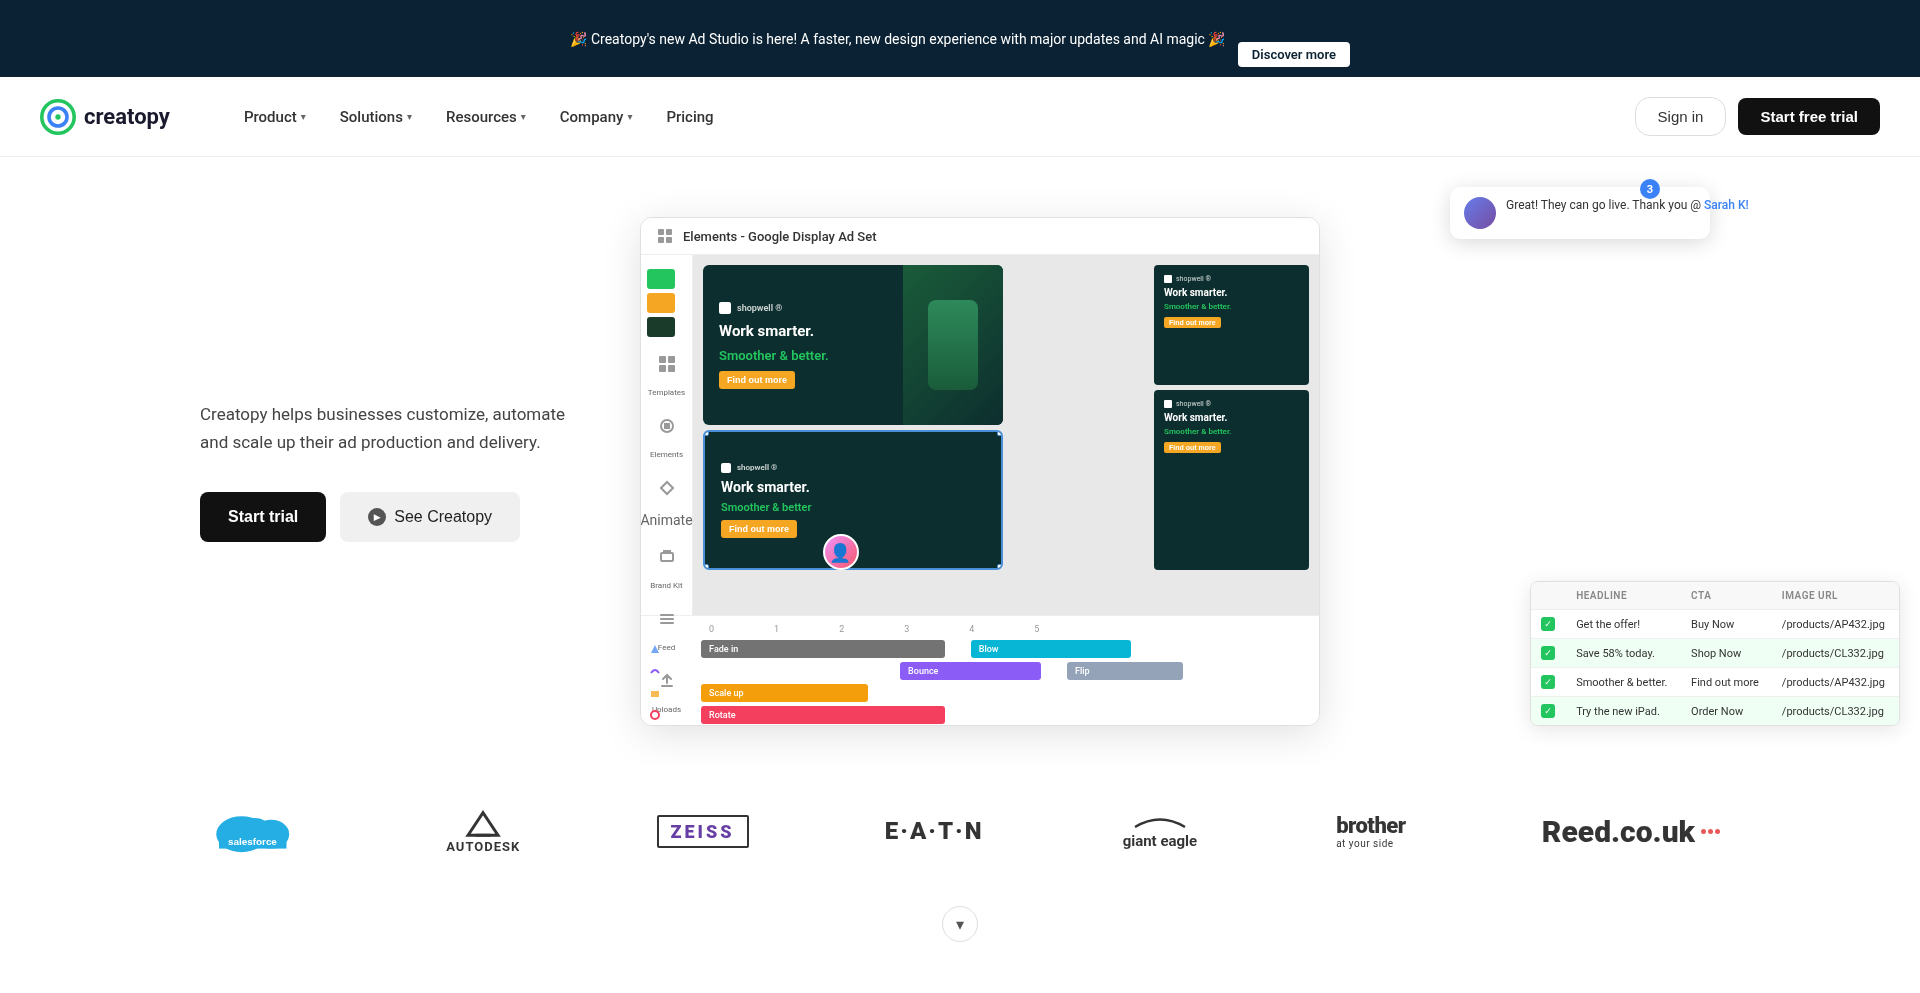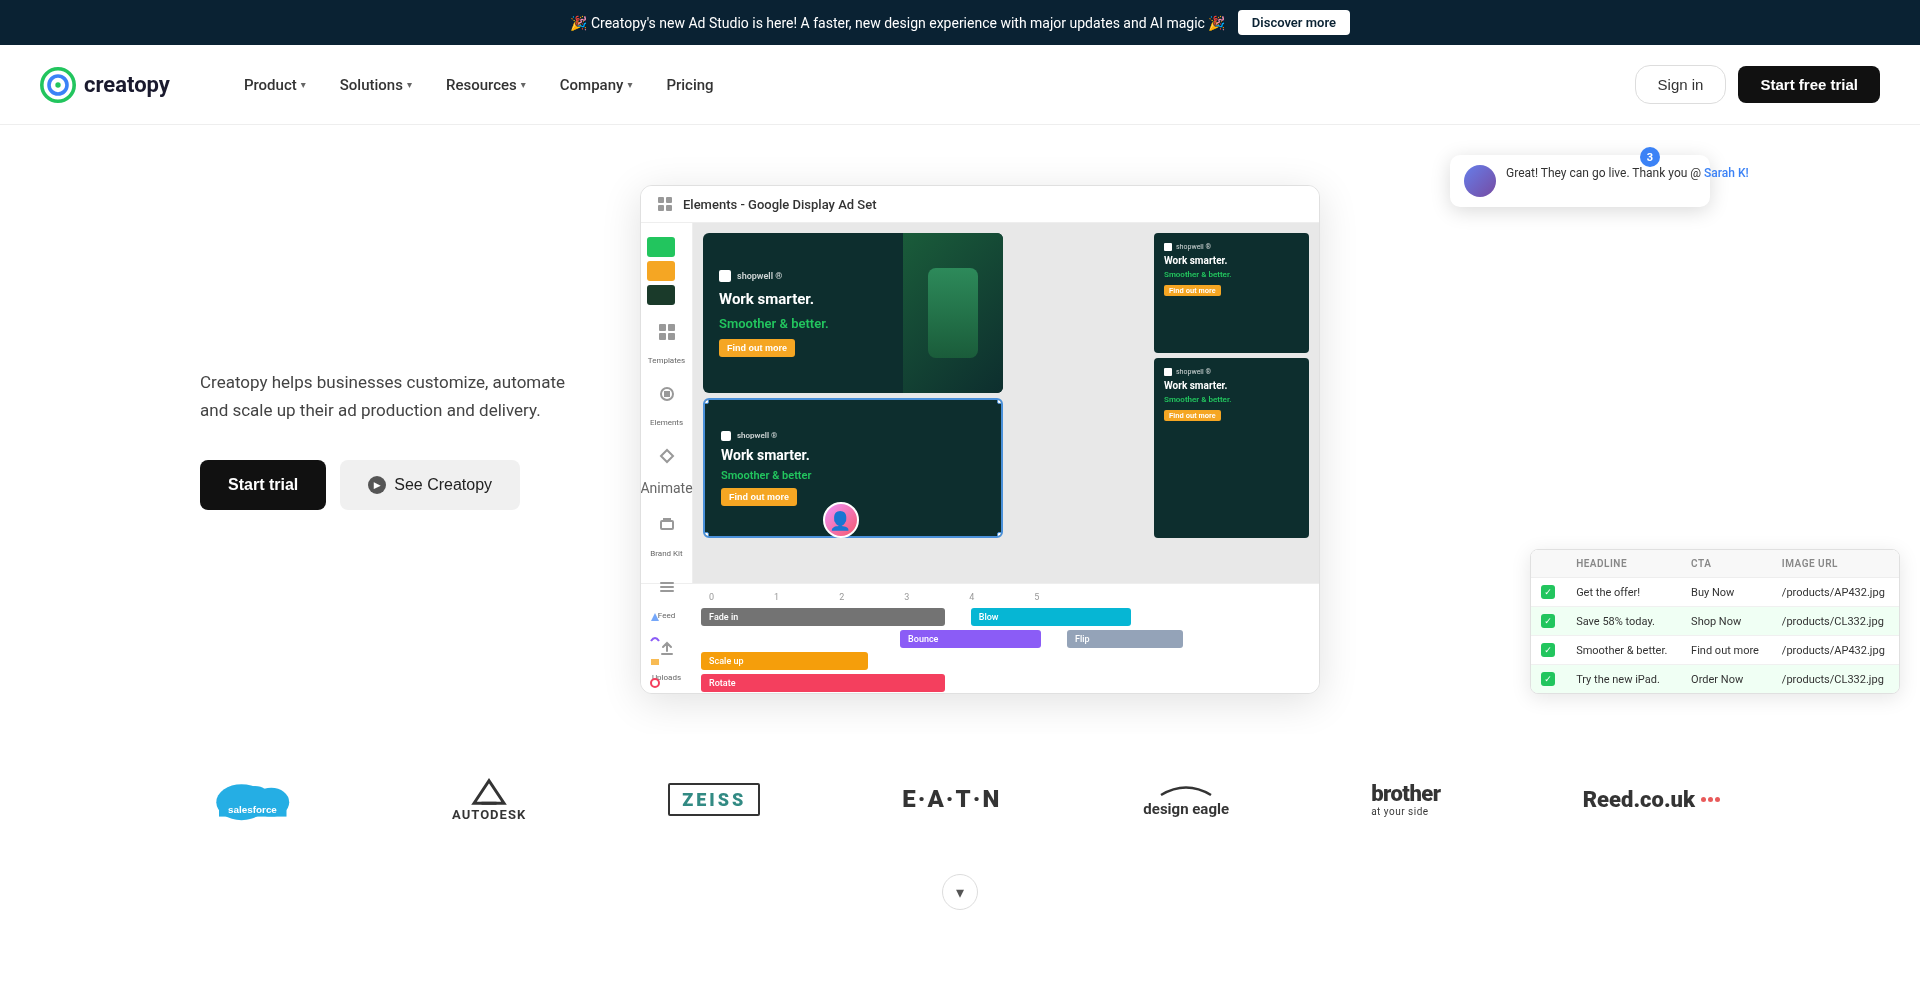--- a/index.html
+++ b/index.html
@@ -20,20 +20,21 @@
     .top-banner a {
       background: #fff;
       color: #0a2233;
       border: none;
       padding: 5px 14px;
       border-radius: 4px;
       font-size: 13px;
       font-weight: 600;
       cursor: pointer;
       text-decoration: none;
+      margin-top: 32px;
     }
 
     
     nav {
       display: flex;
       align-items: center;
       padding: 0 40px;
       height: 80px;
       border-bottom: 1px solid #eee;
       background: #fff;
@@ -870,47 +871,47 @@
       <svg viewBox="0 0 50 40" width="50" height="30">
         <path d="M5 35 L25 5 L45 35 Z" fill="none" stroke="#111" stroke-width="4"></path>
         <path d="M15 35 L35 35" stroke="#111" stroke-width="4"></path>
       </svg>
       <span style="font-size:13px;font-weight:700;color:#111;letter-spacing:1px;">AUTODESK</span>
     </div>
   </div>
 
   <div class="logo-item">
     <div style="border:2.5px solid #111;padding:4px 12px;border-radius:2px;">
-      <span style="font-size:18px;font-weight:900;color:#0f766e;letter-spacing:3px;">ZEISS</span>
+      <span style="font-size:18px;font-weight:900;color:#4c1d95;letter-spacing:3px;">ZEISS</span>
     </div>
   </div>
 
   <div class="logo-item">
     <span style="font-size:24px;font-weight:900;color:#111;letter-spacing:2px;">E·A·T·N</span>
   </div>
 
   <div class="logo-item">
     <div style="display:flex;flex-direction:column;align-items:center;">
       <svg viewBox="0 0 60 20" width="80" height="20">
         <path d="M5 15 Q30 0 55 15" fill="none" stroke="#111" stroke-width="2.5"></path>
       </svg>
-      <span style="font-size:15px;font-weight:700;color:#111;">design eagle</span>
+      <span style="font-size:15px;font-weight:700;color:#111;">giant eagle</span>
     </div>
   </div>
 
   <div class="logo-item">
     <div style="display:flex;flex-direction:column;align-items:flex-start;">
       <span style="font-size:22px;font-weight:900;color:#111;letter-spacing:-0.5px;">brother</span>
       <span style="font-size:10px;color:#111;letter-spacing:0.5px;">at your side</span>
     </div>
   </div>
 
   <div class="logo-item">
     <div style="display:flex;align-items:center;gap:4px;">
-      <span style="font-size:22px;font-weight:900;color:#111;">Reed.co.uk</span>
+      <span style="font-size:30px;font-weight:900;color:#111;">Reed.co.uk</span>
       <div style="display:flex;gap:2px;margin-left:2px;">
         <div style="width:5px;height:5px;background:#e53e3e;border-radius:50%;"></div>
         <div style="width:5px;height:5px;background:#e53e3e;border-radius:50%;"></div>
         <div style="width:5px;height:5px;background:#e53e3e;border-radius:50%;"></div>
       </div>
     </div>
   </div>
 </section>
 
 <div class="scroll-indicator">

